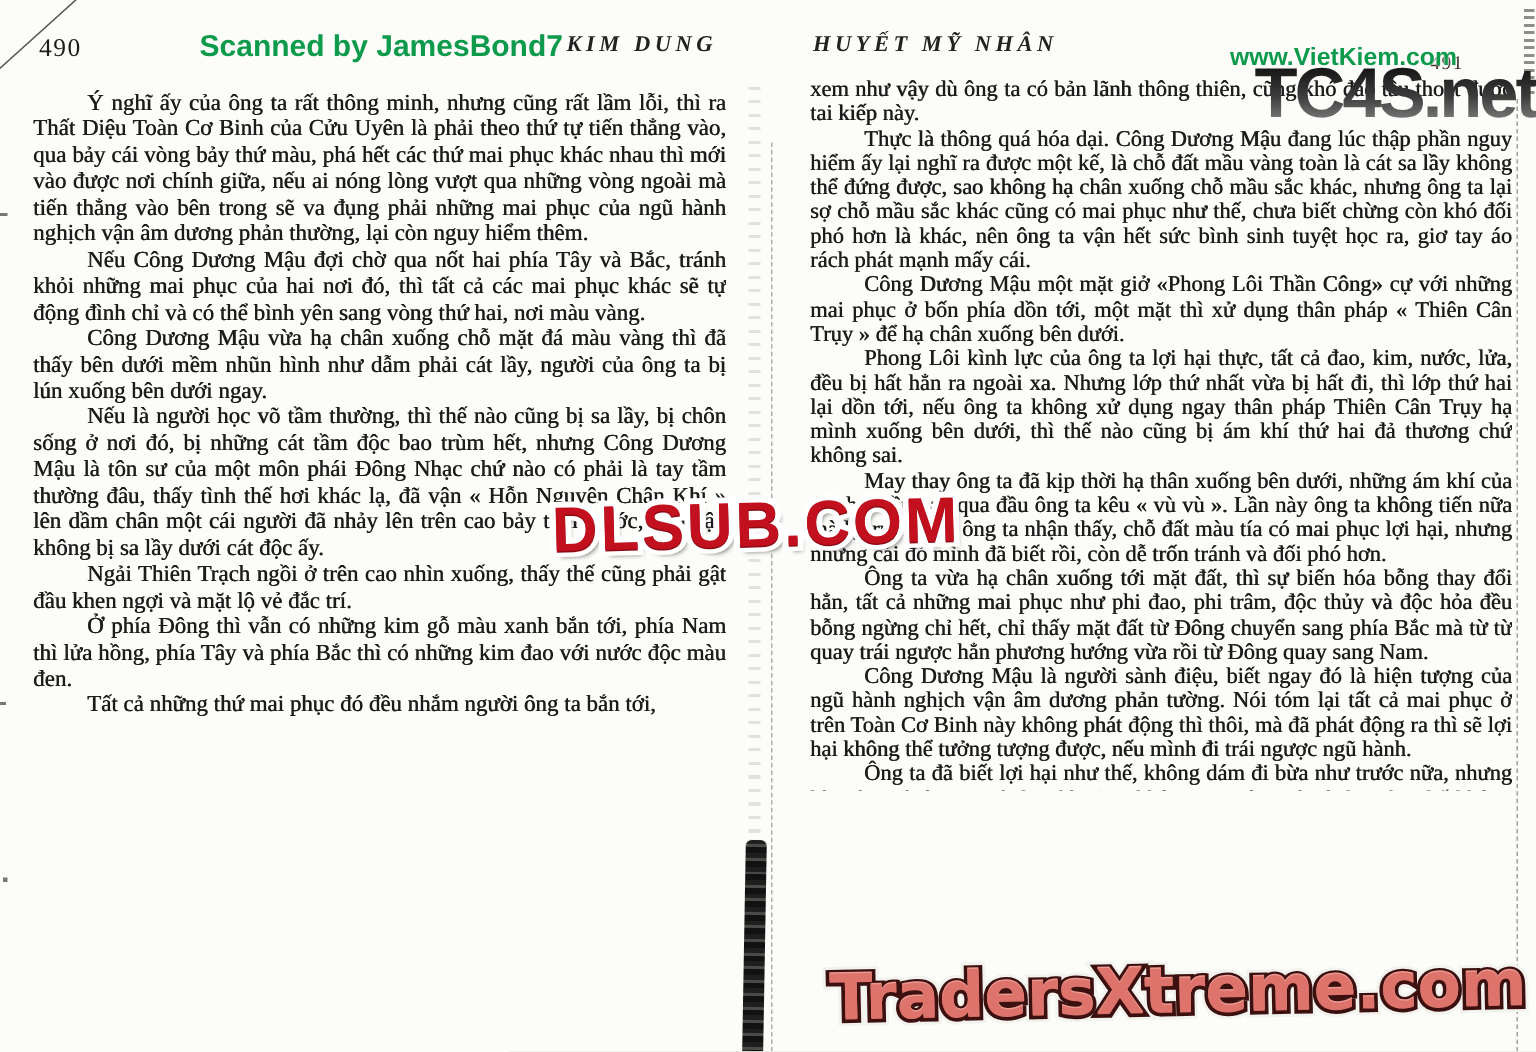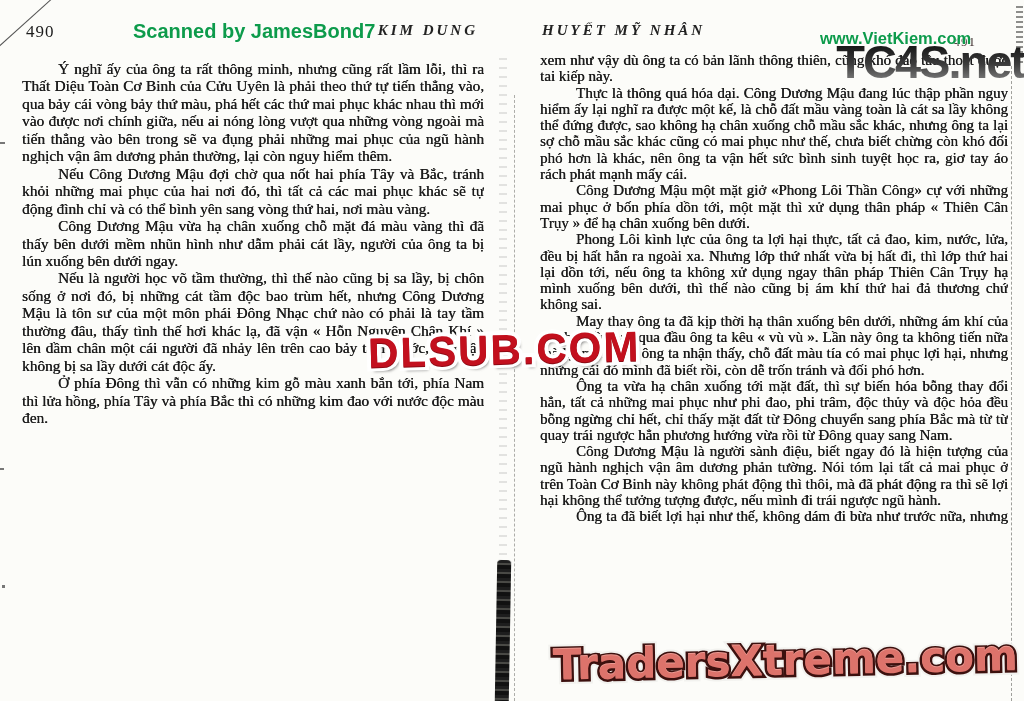--- a/index.html
+++ b/index.html
@@ -131,21 +131,23 @@
   <div class="page" id="page-left">
     <div class="page-header">
       <span class="pgnum">490</span>
       <span class="book-title">KIM DUNG</span>
     </div>
     <div class="body-text">
         <p>Ý nghĩ ấy của ông ta rất thông minh, nhưng cũng rất lầm lỗi, thì ra Thất Diệu Toàn Cơ Binh của Cửu Uyên là phải theo thứ tự tiến thẳng vào, qua bảy cái vòng bảy thứ màu, phá hết các thứ mai phục khác nhau thì mới vào được nơi chính giữa, nếu ai nóng lòng vượt qua những vòng ngoài mà tiến thẳng vào bên trong sẽ va đụng phải những mai phục của ngũ hành nghịch vận âm dương phản thường, lại còn nguy hiểm thêm.</p>
         <p>Nếu Công Dương Mậu đợi chờ qua nốt hai phía Tây và Bắc, tránh khỏi những mai phục của hai nơi đó, thì tất cả các mai phục khác sẽ tự động đình chỉ và có thể bình yên sang vòng thứ hai, nơi màu vàng.</p>
         <p>Công Dương Mậu vừa hạ chân xuống chỗ mặt đá màu vàng thì đã thấy bên dưới mềm nhũn hình như dẫm phải cát lầy, người của ông ta bị lún xuống bên dưới ngay.</p>
         <p>Nếu là người học võ tầm thường, thì thế nào cũng bị sa lầy, bị chôn sống ở nơi đó, bị những cát tầm độc bao trùm hết, nhưng Công Dương Mậu là tôn sư của một môn phái Đông Nhạc chứ nào có phải là tay tầm thường đâu, thấy tình thế hơi khác lạ, đã vận « Hỗn Nguyên Chân Khí » lên dầm chân một cái người đã nhảy lên trên cao bảy tám thước, nhờ vậy không bị sa lầy dưới cát độc ấy.</p>
+        <p>Ngải Thiên Trạch ngồi ở trên cao nhìn xuống, thấy thế cũng phải gật đầu khen ngợi và mặt lộ vẻ đắc trí.</p>
         <p>Ở phía Đông thì vẫn có những kim gỗ màu xanh bắn tới, phía Nam thì lửa hồng, phía Tây và phía Bắc thì có những kim đao với nước độc màu đen.</p>
+        <p>Tất cả những thứ mai phục đó đều nhắm người ông ta bắn tới,</p>
       </div>
   </div>
 
   <div class="page" id="page-right">
     <div class="page-header">
       <span class="book-title">HUYẾT MỸ NHÂN</span>
       <span class="pgnum">491</span>
     </div>
     <div class="body-text">
         <p class="noindent">xem như vậy dù ông ta có bản lãnh thông thiên, cũng khó đào tầu thoát được tai kiếp này.</p>

